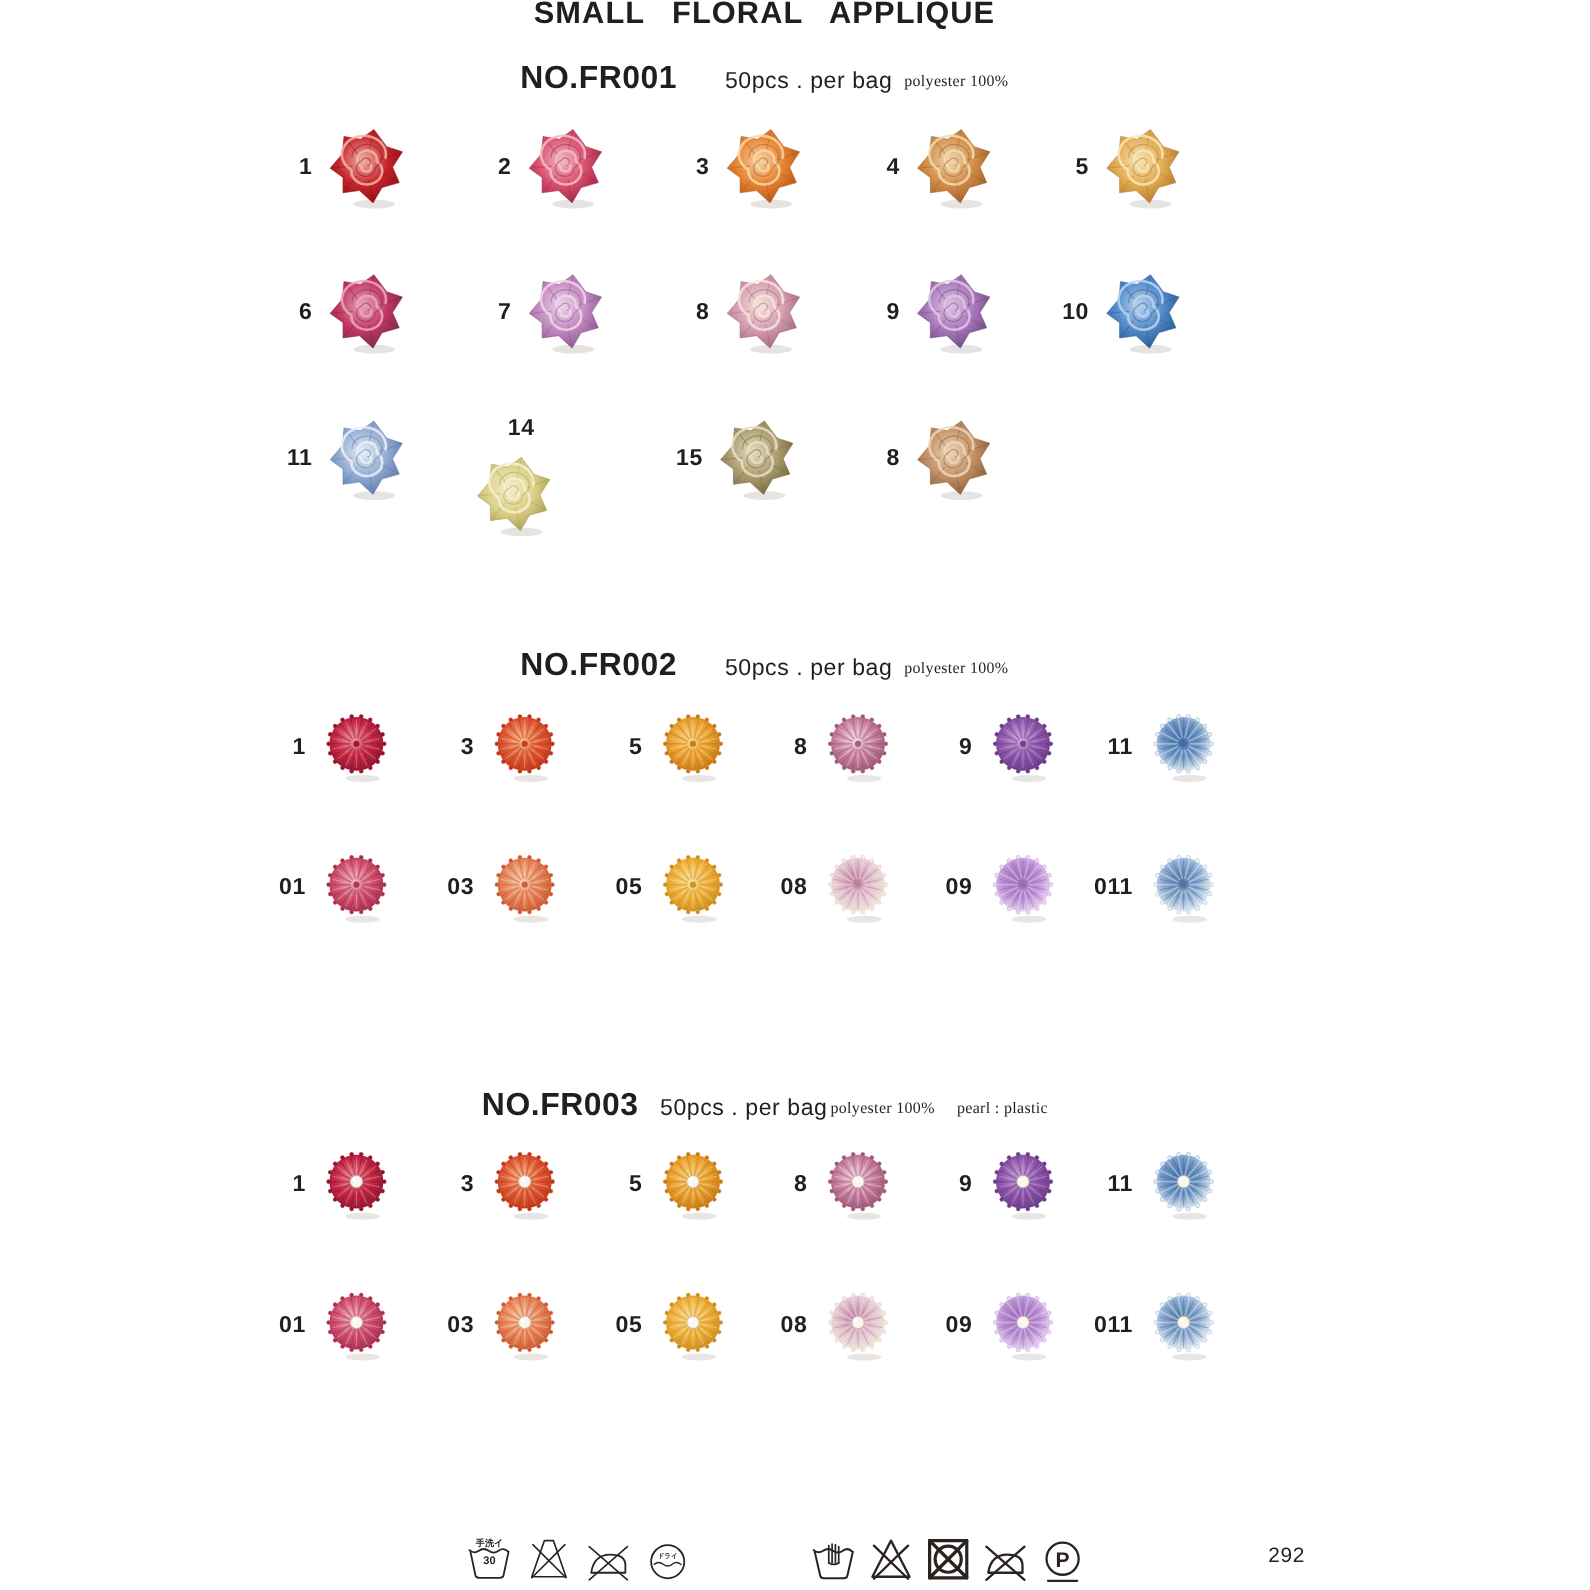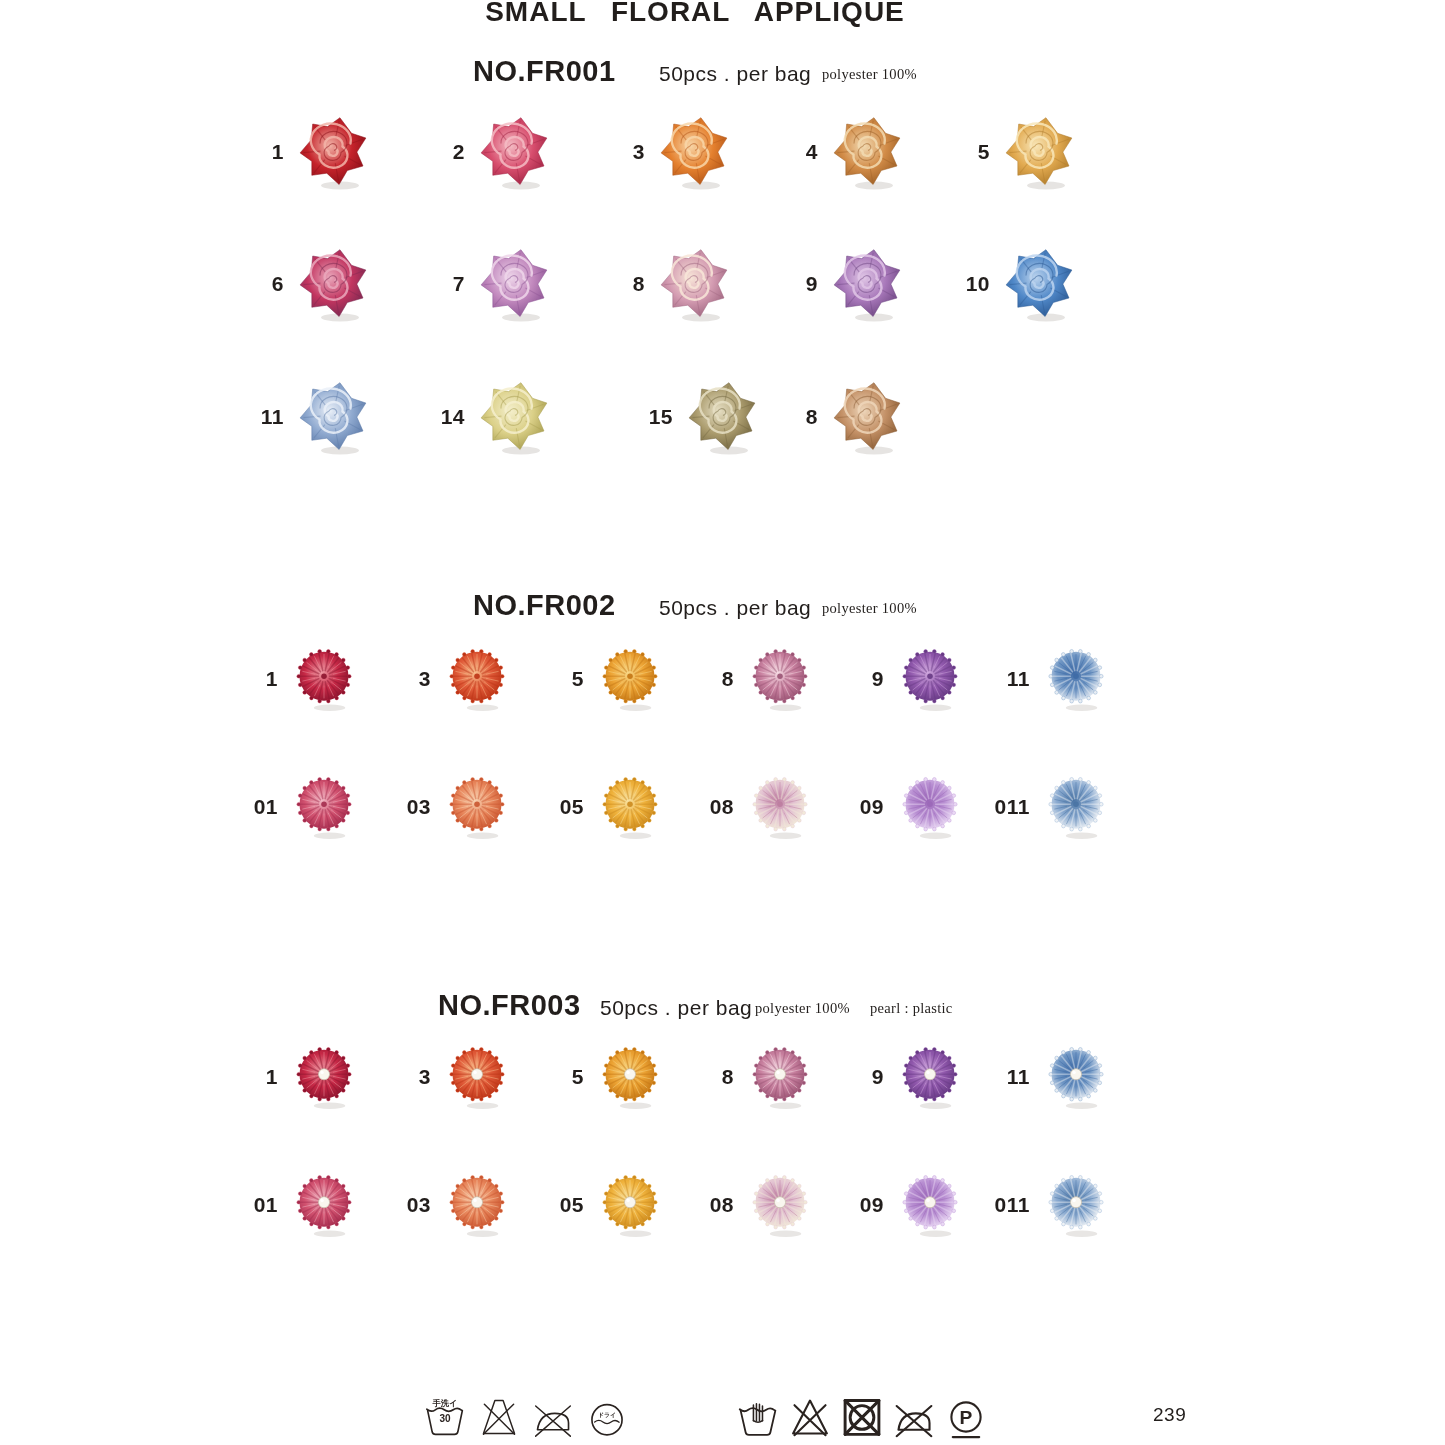--- a/index.html
+++ b/index.html
@@ -296,21 +296,21 @@
               <line x1="52.5" y1="33.4" x2="69.6" y2="27.2" stroke="#5c7aa8" stroke-width="1.1" opacity="0.4"></line>
               <line x1="51.4" y1="44.1" x2="67.0" y2="52.4" stroke="#5c7aa8" stroke-width="1.1" opacity="0.4"></line>
               <line x1="42.3" y1="51.1" x2="45.5" y2="69.0" stroke="#5c7aa8" stroke-width="1.1" opacity="0.4"></line>
               <line x1="31.9" y1="47.6" x2="20.9" y2="60.8" stroke="#5c7aa8" stroke-width="1.1" opacity="0.4"></line>
               <line x1="27.5" y1="39.1" x2="10.4" y2="40.6" stroke="#5c7aa8" stroke-width="1.1" opacity="0.4"></line>
               <line x1="32.3" y1="28.1" x2="21.7" y2="14.6" stroke="#5c7aa8" stroke-width="1.1" opacity="0.4"></line>
               <path d="M42.5,36.5 a4.5,4 0 1,1 -7,3 a9,8 0 1,1 14,-5 a14,12 0 1,1 -23,8 a20,17 0 1,1 31,-11" fill="none" stroke="#eaf0f8" stroke-width="2.4" opacity="0.85" stroke-linecap="round"></path>
               <path d="M41,38.5 a4,3.5 0 1,0 -5,-4.5 a8.5,7.5 0 1,0 12,6.5 a13.5,11.5 0 1,0 -21,-9" fill="none" stroke="#5c7aa8" stroke-width="1.1" opacity="0.5"></path>
             </svg></span>
         </div>
-        <div class="flower-item" style="left: 427px; top: 377px;">
+        <div class="flower-item" style="left: 427px; top: 377px; flex-direction: column;">
           <span class="flower-num" style="width: 38px;">14</span>
           <span class="flower-pic"><svg width="80" height="80" viewBox="0 0 80 80">
               <defs>
                 <radialGradient id="g11" cx="45%" cy="42%" r="62%">
                   <stop offset="0%" stop-color="#f4efcc"></stop>
                   <stop offset="55%" stop-color="#dbd088"></stop>
                   <stop offset="100%" stop-color="#a89e50"></stop>
                 </radialGradient>
               </defs>
               <ellipse cx="47" cy="73.5" rx="19" ry="4" fill="#e6e4e2"></ellipse>
@@ -319,21 +319,21 @@
               <line x1="52.5" y1="33.4" x2="69.6" y2="27.2" stroke="#a89e50" stroke-width="1.1" opacity="0.4"></line>
               <line x1="51.4" y1="44.1" x2="67.0" y2="52.4" stroke="#a89e50" stroke-width="1.1" opacity="0.4"></line>
               <line x1="42.3" y1="51.1" x2="45.5" y2="69.0" stroke="#a89e50" stroke-width="1.1" opacity="0.4"></line>
               <line x1="31.9" y1="47.6" x2="20.9" y2="60.8" stroke="#a89e50" stroke-width="1.1" opacity="0.4"></line>
               <line x1="27.5" y1="39.1" x2="10.4" y2="40.6" stroke="#a89e50" stroke-width="1.1" opacity="0.4"></line>
               <line x1="32.3" y1="28.1" x2="21.7" y2="14.6" stroke="#a89e50" stroke-width="1.1" opacity="0.4"></line>
               <path d="M42.5,36.5 a4.5,4 0 1,1 -7,3 a9,8 0 1,1 14,-5 a14,12 0 1,1 -23,8 a20,17 0 1,1 31,-11" fill="none" stroke="#f4efcc" stroke-width="2.4" opacity="0.85" stroke-linecap="round"></path>
               <path d="M41,38.5 a4,3.5 0 1,0 -5,-4.5 a8.5,7.5 0 1,0 12,6.5 a13.5,11.5 0 1,0 -21,-9" fill="none" stroke="#a89e50" stroke-width="1.1" opacity="0.5"></path>
             </svg></span>
         </div>
-        <div class="flower-item" style="left: 635px; top: 377px; align-items: center;">
+        <div class="flower-item" style="left: 601px; top: 377px; align-items: center;">
           <span class="flower-num" style="width: 38px;">15</span>
           <span class="flower-pic"><svg width="80" height="80" viewBox="0 0 80 80">
               <defs>
                 <radialGradient id="g12" cx="45%" cy="42%" r="62%">
                   <stop offset="0%" stop-color="#e6dfc4"></stop>
                   <stop offset="55%" stop-color="#ab9c6e"></stop>
                   <stop offset="100%" stop-color="#746740"></stop>
                 </radialGradient>
               </defs>
               <ellipse cx="47" cy="73.5" rx="19" ry="4" fill="#e6e4e2"></ellipse>
@@ -1908,15 +1908,15 @@
       </svg>
       <svg class="care-sym" viewBox="0 0 46 50">
         <circle cx="23" cy="25" r="16"></circle>
         <text x="23" y="33" font-size="21" font-weight="bold">P</text>
         <path d="M8.5,47 H37.5"></path>
       </svg>
     </div>
 
   </div>
 
-  <div class="page-number">239</div>
+  <div class="page-number">292</div>
 
 </div>
 
 </body></html>

